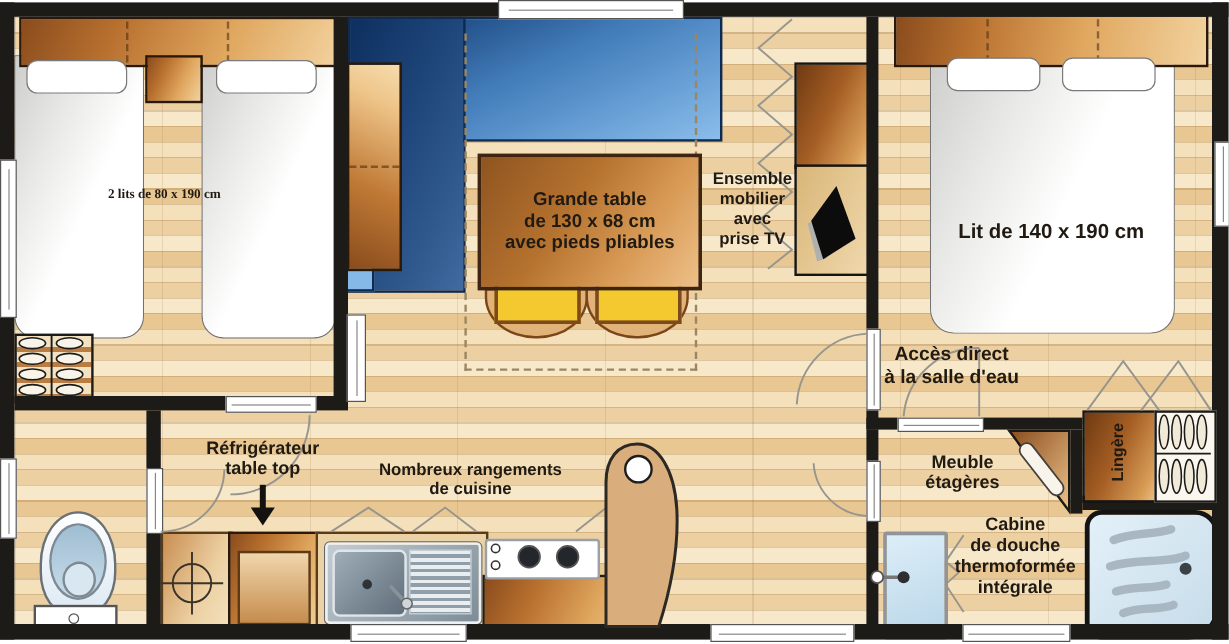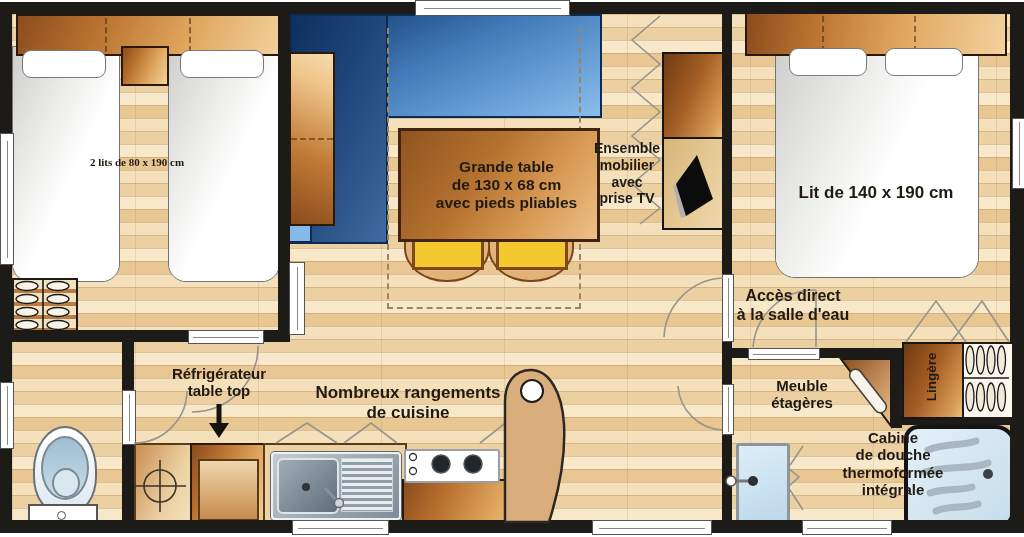--- a/index.html
+++ b/index.html
@@ -103,21 +103,21 @@
   <div class="abs" style="left:404px;top:240px;width:82px;height:38px;z-index:2;
        background:#e2b379;border:2.5px solid #7a4518;border-radius:0 0 42px 42px / 0 0 34px 34px;"></div>
   <div class="abs" style="left:488px;top:240px;width:82px;height:38px;z-index:2;
        background:#e2b379;border:2.5px solid #7a4518;border-radius:0 0 42px 42px / 0 0 34px 34px;"></div>
   <div class="abs" style="left:412px;top:224px;width:66px;height:40px;z-index:3;
        background:#f4c930;border:3px solid #7c4a1c;"></div>
   <div class="abs" style="left:496px;top:224px;width:66px;height:40px;z-index:3;
        background:#f4c930;border:3px solid #7c4a1c;"></div>
   <div class="abs" style="left:398px;top:128px;width:181px;height:108px;z-index:4;
        border:3px solid #3f2410;background:linear-gradient(125deg,#8f5420,#b5722f 40%,#d89a55 70%,#eec089);
-       display:flex;align-items:center;justify-content:center;padding-left:15px;">
+       display:flex;align-items:center;justify-content:center;">
     <div class="lbl" style="position:static;font-size:15.5px;">Grande table
 de 130 x 68 cm
 avec pieds pliables</div>
   </div>
 
   <div class="abs wood-dark" style="left:662px;top:52px;width:61px;height:85px;z-index:3;"></div>
   <div class="abs" style="left:662px;top:137px;width:61px;height:89px;z-index:3;
        background:linear-gradient(115deg,#d9b678,#f0d9ae);border:2px solid #171512;"></div>
 
   <div class="abs wood" style="left:745px;top:12px;width:258px;height:40px;z-index:3;
@@ -172,27 +172,27 @@
   <div class="lbl" style="left:584px;top:140px;width:86px;font-size:14px;text-align:center;line-height:1.2;">Ensemble
 mobilier
 avec
 prise TV</div>
   <div class="lbl" style="left:766px;top:183px;width:220px;font-size:17px;">Lit de 140 x 190 cm</div>
   <div class="lbl" style="left:698px;top:287px;width:190px;font-size:16px;">Accès direct
 à la salle d'eau</div>
   <div class="lbl" style="left:744px;top:377px;width:116px;font-size:15px;">Meuble
 étagères</div>
   <div class="lbl" style="left:896px;top:369px;width:72px;font-size:13.5px;transform:rotate(-90deg);">Lingère</div>
-  <div class="lbl" style="left:788px;top:429px;width:116px;font-size:15px;margin-left:47px;">Cabine
+  <div class="lbl" style="left:788px;top:429px;width:116px;font-size:15px;">Cabine
 de douche
 thermoformée
 intégrale</div>
   <div class="lbl" style="left:150px;top:365px;width:138px;font-size:15px;">Réfrigérateur
 table top</div>
-  <div class="lbl" style="left:313px;top:383px;width:190px;font-size:17px;">Nombreux rangements
+  <div class="lbl" style="left:297px;top:383px;width:190px;font-size:14px;">Nombreux rangements
 de cuisine</div>
 
   <svg class="overlay" width="1024" height="537" viewBox="0 0 1024 537">
     <defs>
       <linearGradient id="shelfg" x1="0" y1="0" x2="1" y2="1">
         <stop offset="0" stop-color="#8a4c1d"></stop>
           <stop offset="1" stop-color="#eec48c"></stop>
       </linearGradient>
     </defs>
     <g stroke="#97958d" stroke-width="1.6" fill="none">

